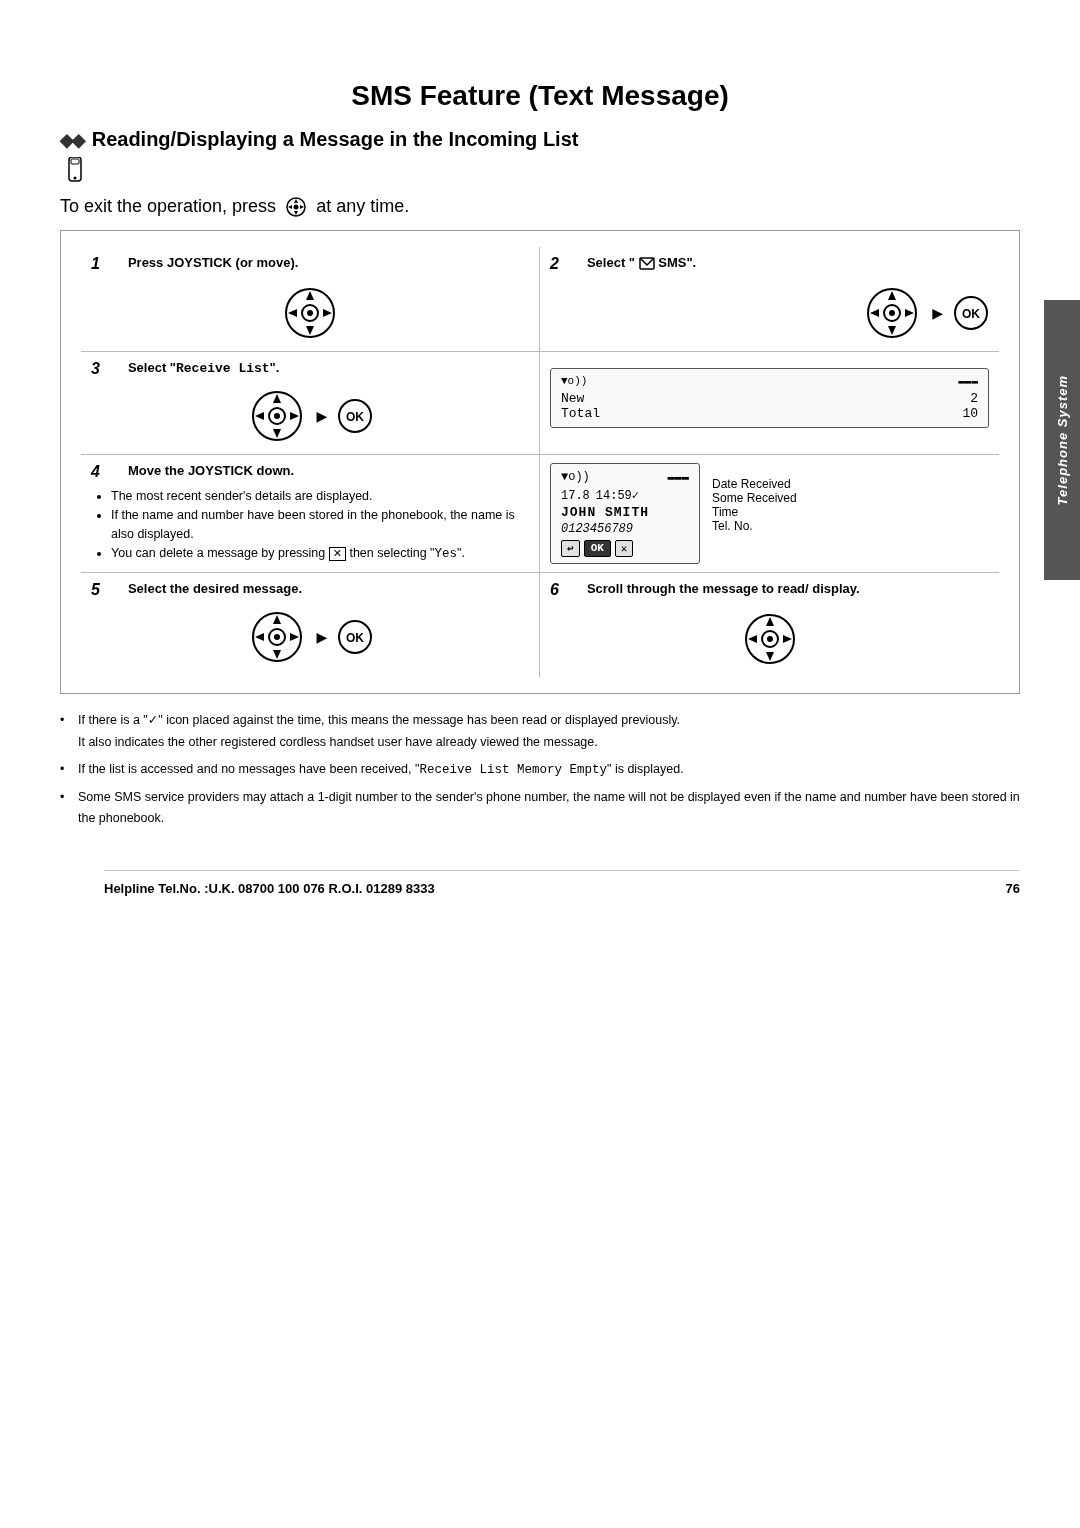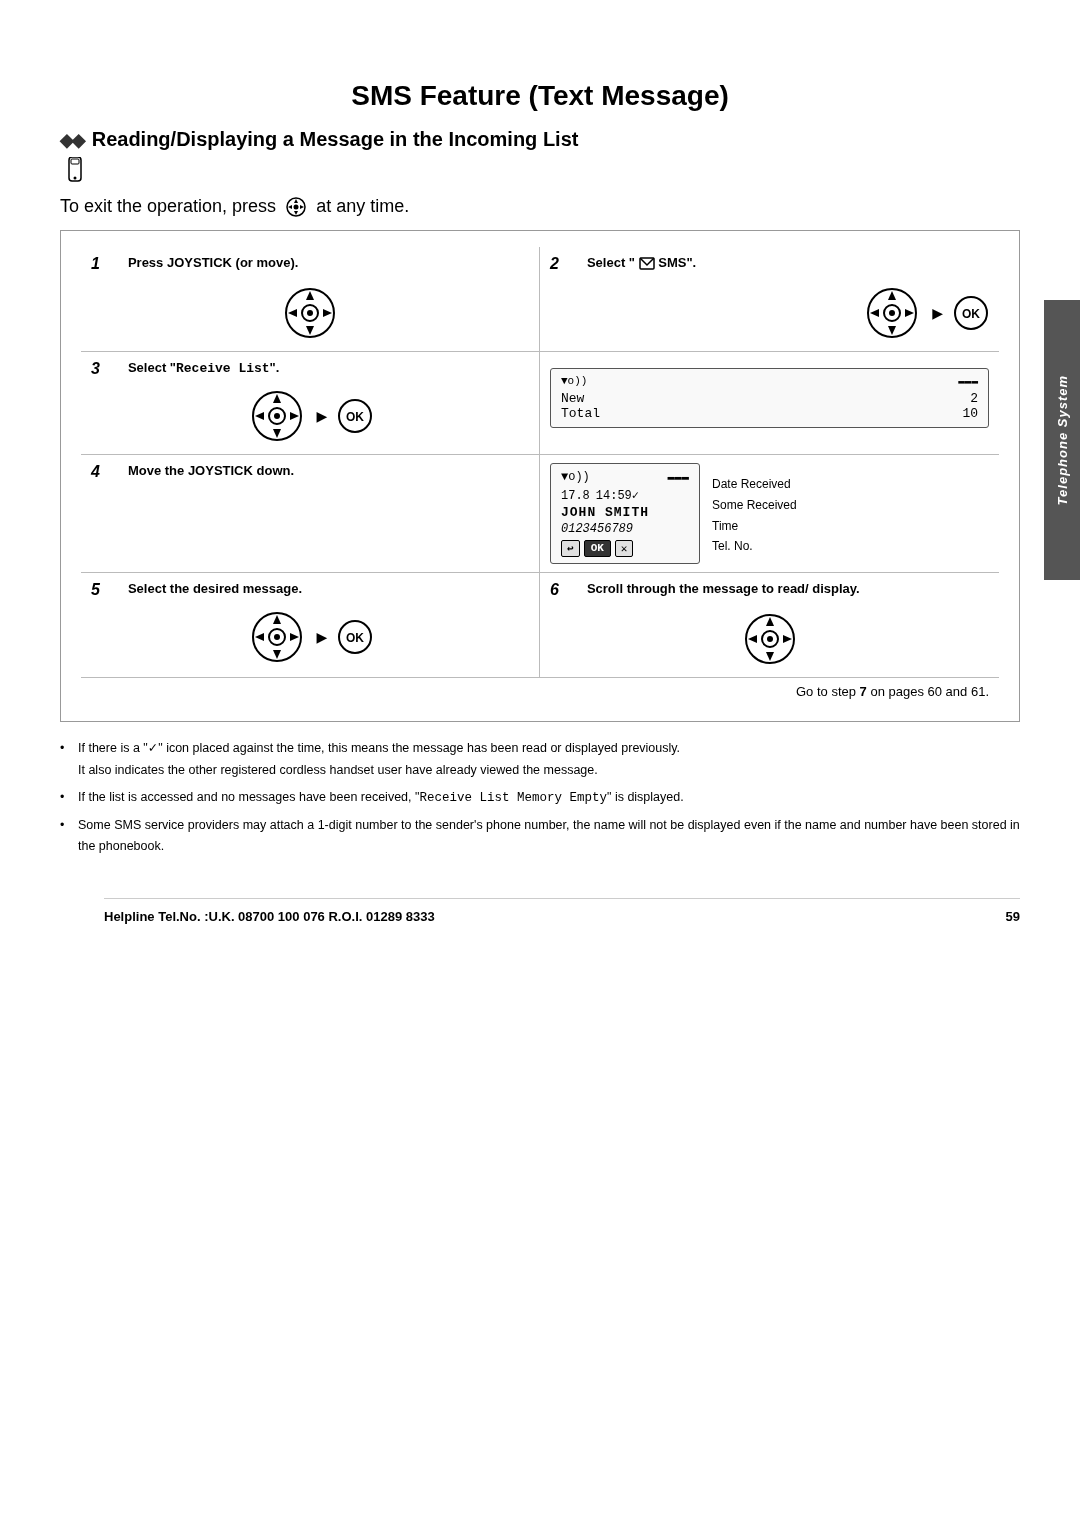--- a/index.html
+++ b/index.html
@@ -374,20 +374,25 @@
         </div>
       </div>
 
       <div style="grid-column:1/-1;display:grid;grid-template-columns:1fr 1fr;border-bottom:1px solid #bbb;">
 
         <div style="padding:8px 10px;border-right:1px solid #bbb;">
           <div class="step-row">
             <span class="step-number"><em>4</em></span>
             <span class="step-text">Move the <strong>JOYSTICK</strong> down.</span>
           </div>
+          <ul class="bullet-list" style="margin-top:6px;">
+            <li>The most recent sender's details are displayed.</li>
+            <li>If the name and number have been stored in the phonebook, the name is also displayed.</li>
+            <li>You can delete a message by pressing <span style="border:1.5px solid #000;padding:0 3px;font-family:'Courier New';font-size:11px;">✕</span> then selecting "<span class="mono">Yes</span>".</li>
+          </ul>
         </div>
 
         <div style="padding:8px 10px;">
           <div style="position:relative;display:flex;align-items:flex-start;gap:12px;">
             <div class="display-detail">
               <div class="display-header">
                 <span>▼o))</span>
                 <span>▬▬▬</span>
               </div>
               <div class="detail-row">
@@ -399,21 +404,21 @@
               </div>
               <div class="detail-row tel-row">
                 <span>0123456789</span>
               </div>
               <div class="btn-row">
                 <span class="btn-small">↩</span>
                 <span class="btn-ok-dark">OK</span>
                 <span class="btn-small">✕</span>
               </div>
             </div>
-            <div style="display:flex;flex-direction:column;justify-content:space-between;height:90px;padding-top:14px;font-size:12px;">
+            <div style="display:flex;flex-direction:column;justify-content:flex-start;height:90px;padding-top:14px;font-size:12px;">
               <span>Date Received</span>
               <span>Some Received</span>
               <span>Time</span>
               <span>Tel. No.</span>
             </div>
           </div>
         </div>
       </div>
 
       <div style="padding:8px 10px;border-right:1px solid #bbb;">
@@ -452,38 +457,35 @@
             <polygon points="8,30 17,26 17,34" fill="#000"></polygon>
             <polygon points="52,30 43,26 43,34" fill="#000"></polygon>
             <circle cx="30" cy="30" r="8" fill="none" stroke="#000" stroke-width="2"></circle>
             <circle cx="30" cy="30" r="3" fill="#000"></circle>
           </svg>
         </div>
       </div>
 
     </div>
 
-    <div class="goto-note">
-      Go to step <strong>7</strong> on pages 60 and 61.
-    </div>
   </div>
 
   <div class="notes-section">
     <div class="note-item">
       <span class="note-bullet">•</span>
       <span>If there is a "✓" icon placed against the time, this means the message has been read or displayed previously.<br>It also indicates the other registered cordless handset user have already viewed the message.</span>
     </div>
     <div class="note-item">
       <span class="note-bullet">•</span>
       <span>If the list is accessed and no messages have been received, "<span class="mono">Receive List Memory Empty</span>" is displayed.</span>
     </div>
     <div class="note-item">
       <span class="note-bullet">•</span>
       <span>Some SMS service providers may attach a 1-digit number to the sender's phone number, the name will not be displayed even if the name and number have been stored in the phonebook.</span>
     </div>
   </div>
 
   <div class="footer">
     <span>Helpline Tel.No. :U.K. 08700 100 076  R.O.I. 01289 8333</span>
-    <span>59</span>
+    <span>76</span>
   </div>
 
 </div>
 
 </body></html>

